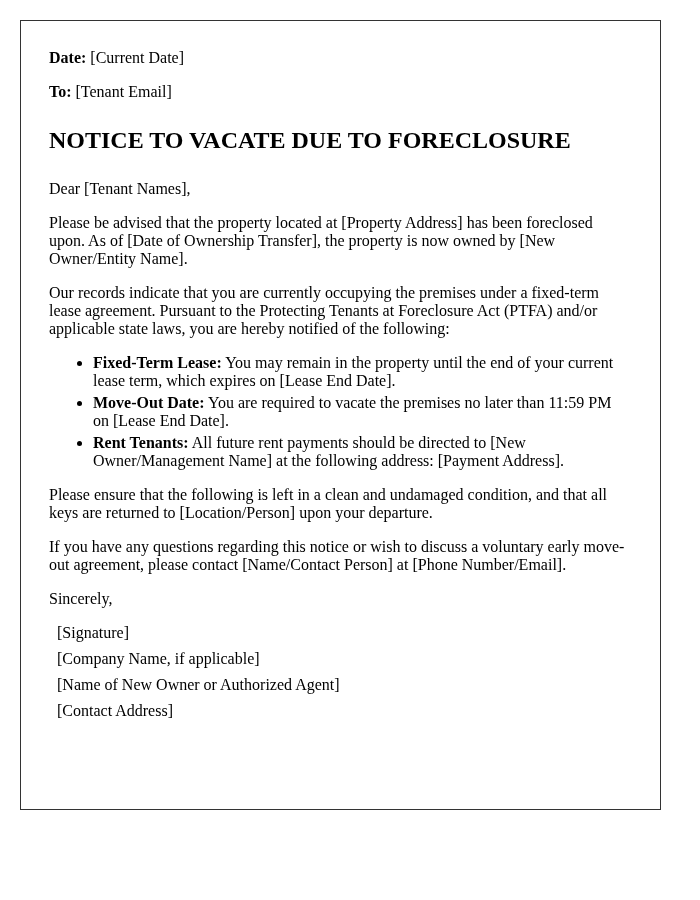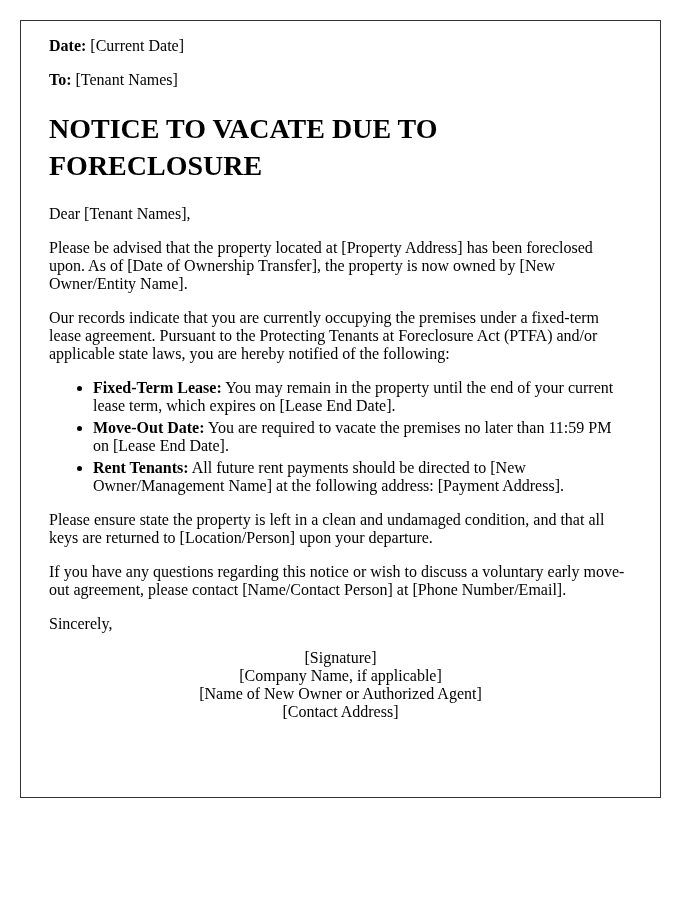--- a/index.html
+++ b/index.html
@@ -16,56 +16,56 @@
       font-size: 16px;
       line-height: 18px;
     }
     .letter {
       position: absolute;
       left: 20px;
       top: 20px;
       width: 583px;
       height: 722px;
       border: 1px solid #333333;
-      padding: 16px 28px 38px 28px;
+      padding: 28px 28px 38px 28px;
     }
     p {
       margin: 0 0 16px 0;
     }
     .meta-line { margin: 0; }
     .label { font-weight: bold; }
     h1 {
       font-family: "Liberation Serif", "DejaVu Serif", serif;
-      font-size: 28px;
+      font-size: 24px;
       line-height: 37px;
       font-weight: bold;
       margin: 21px 0 21px 0;
     }
     ul {
       margin: 0 0 16px 0;
       padding-left: 40px;
     }
     li {
       margin: 4px;
     }
-    .sig-line { margin: 0; text-align: center; }
+    .sig-line { margin: 8px; }
   </style>
 </head>
 <body>
 
 <div class="letter">
 
   <p>
     <span class="label">Date:</span>
     <span>[Current Date]</span>
   </p>
 
   <p class="meta-line">
     <span class="label">To:</span>
-    <span>[Tenant Names]</span>
+    <span>[Tenant Email]</span>
   </p>
 
   <h1>NOTICE TO VACATE DUE TO FORECLOSURE</h1>
 
   <p>Dear [Tenant Names],</p>
 
   <p>Please be advised that the property located at [Property Address] has been foreclosed upon. As of [Date of Ownership Transfer], the property is now owned by [New Owner/Entity Name].</p>
 
   <p>Our records indicate that you are currently occupying the premises under a fixed-term lease agreement. Pursuant to the Protecting Tenants at Foreclosure Act (PTFA) and/or applicable state laws, you are hereby notified of the following:</p>
 
@@ -77,21 +77,21 @@
     <li>
       <span class="label">Move-Out Date:</span>
       <span>You are required to vacate the premises no later than 11:59 PM on [Lease End Date].</span>
     </li>
     <li>
       <span class="label">Rent Tenants:</span>
       <span>All future rent payments should be directed to [New Owner/Management Name] at the following address: [Payment Address].</span>
     </li>
   </ul>
 
-  <p>Please ensure state the property is left in a clean and undamaged condition, and that all keys are returned to [Location/Person] upon your departure.</p>
+  <p>Please ensure that the following is left in a clean and undamaged condition, and that all keys are returned to [Location/Person] upon your departure.</p>
 
   <p>If you have any questions regarding this notice or wish to discuss a voluntary early move-out agreement, please contact [Name/Contact Person] at [Phone Number/Email].</p>
 
   <p>Sincerely,</p>
 
   <div>
     <p class="sig-line">[Signature]</p>
     <p class="sig-line">[Company Name, if applicable]</p>
     <p class="sig-line">[Name of New Owner or Authorized Agent]</p>
     <p class="sig-line">[Contact Address]</p>

